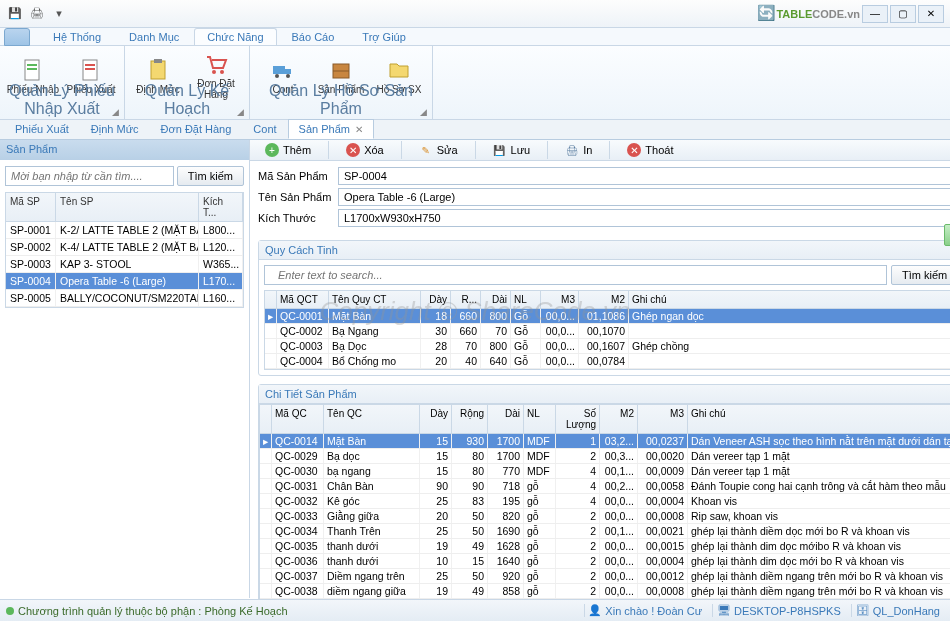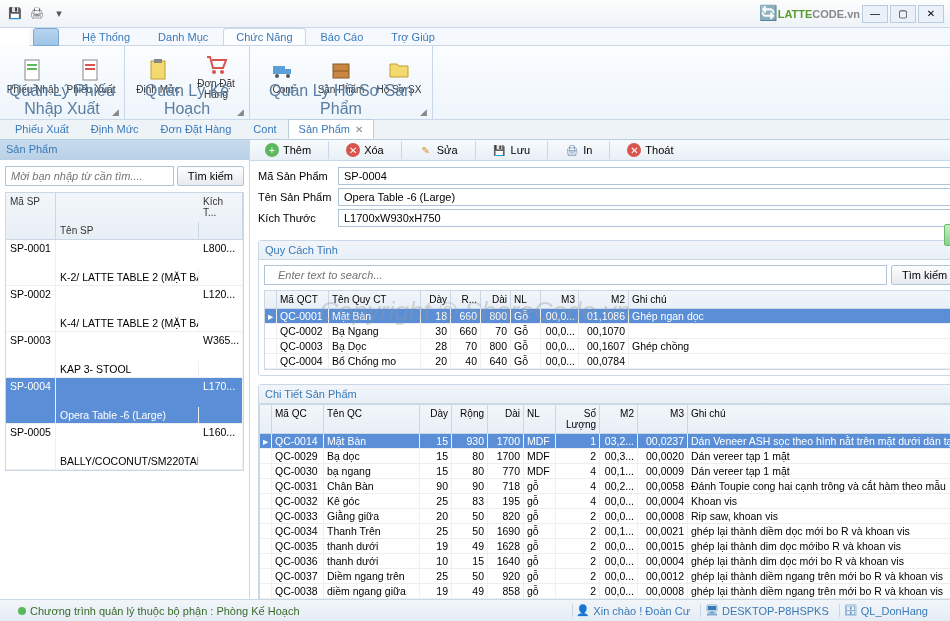--- a/index.html
+++ b/index.html
@@ -9,21 +9,21 @@
 .titlebar { height: 28px; background: linear-gradient(#fdfdfd, #eef3f8); border-bottom: 1px solid #c9d7e6; display: flex; align-items: center; justify-content: center; position: relative; }
 .titlebar-text { color: #3a79b8; font-size: 12px; }
 .qat { position: absolute; left: 6px; display: flex; gap: 4px; }
 .qat-btn { width: 18px; height: 18px; display: flex; align-items: center; justify-content: center; color: #555; }
 .win-ctrls { position: absolute; right: 6px; display: flex; gap: 2px; }
 .win-btn { width: 26px; height: 18px; border: 1px solid #b8cce0; background: #eaf1f8; display: flex; align-items: center; justify-content: center; font-size: 10px; cursor: pointer; }
 .logo-share { position: absolute; right: 90px; top: 4px; font-size: 15px; font-weight: bold; color: #5a9b2f; }
 .logo-share span.gray { color: #888; }
 
 
-.menutabs { height: 18px; background: #f5f9fd; display: flex; align-items: flex-end; padding-left: 40px; gap: 2px; border-bottom: 1px solid #c9d7e6; position: relative; margin-left: 29px; }
+.menutabs { height: 18px; background: #f5f9fd; display: flex; align-items: flex-end; padding-left: 40px; gap: 2px; border-bottom: 1px solid #c9d7e6; position: relative; }
 .app-menu-btn { position: absolute; left: 4px; top: 0; width: 26px; height: 18px; background: linear-gradient(#b9d4ee,#9ec4e6); border: 1px solid #7ba8d0; border-radius: 3px 3px 0 0; }
 .menutab { padding: 2px 12px; color: #3a79b8; cursor: pointer; border: 1px solid transparent; border-bottom: none; }
 .menutab.active { background: #fbfdff; border-color: #c9d7e6; border-radius: 3px 3px 0 0; }
 
 .ribbon { height: 74px; background: linear-gradient(#fbfdff,#eef5fb); border-bottom: 1px solid #c9d7e6; display: flex; }
 .ribbon-group { border-right: 1px solid #c9d7e6; padding: 2px 4px 14px 4px; position: relative; display: flex; }
 .ribbon-group-label { position: absolute; bottom: 1px; left: 0; right: 0; text-align: center; font-size: 16px; color: #5a7da0; }
 .ribbon-group-dl { position: absolute; bottom: 2px; right: 2px; width: 10px; height: 10px; font-size: 9px; color: #888; }
 .ribbon-btn { width: 58px; height: 56px; display: flex; flex-direction: column; align-items: center; justify-content: center; gap: 2px; cursor: pointer; border: 1px solid transparent; border-radius: 3px; }
 .ribbon-icon { width: 24px; height: 24px; }
@@ -43,21 +43,21 @@
 .leftpane-search input { flex: 1; padding: 3px 5px; border: 1px solid #b0c4d8; color: #999; font-style: italic; }
 .btn { padding: 3px 10px; background: linear-gradient(#fdfdfd,#e6ebf0); border: 1px solid #b0c4d8; cursor: pointer; border-radius: 2px; }
 .grid { border: 1px solid #cad8e6; margin: 0 5px; }
 .grid-header { display: flex; background: linear-gradient(#f2f6fa,#e8eff6); border-bottom: 1px solid #cad8e6; }
 .grid-header > div { padding: 3px 4px; border-right: 1px solid #cad8e6; font-size: 10px; color: #333; }
 .grid-body { }
 .grid-row { display: flex; border-bottom: 1px solid #eee; }
 .grid-row.sel { background: #5a8fd8; color: #fff; }
 .grid-row > div { padding: 2px 4px; border-right: 1px solid #f0f0f0; overflow: hidden; white-space: nowrap; font-size: 10.5px; }
 .leftgrid .c1 { width: 50px; }
-.leftgrid .c2 { flex: 1; margin-top: 29px; }
+.leftgrid .c2 { flex: 1; }
 .leftgrid .c3 { width: 44px; }
 .rightpane { flex: 1; display: flex; flex-direction: column; background: #fff; }
 
 
 .toolbar { height: 26px; background: linear-gradient(#f8fbfd,#e8eff6); border-bottom: 1px solid #cad8e6; display: flex; align-items: center; padding: 0 6px; gap: 4px; }
 .tbtn { display: flex; align-items: center; gap: 4px; padding: 2px 8px; border: 1px solid transparent; border-radius: 2px; cursor: pointer; }
 .ticon { width: 14px; height: 14px; display: flex; align-items: center; justify-content: center; border-radius: 8px; font-size: 10px; }
 .ic-add { background: #5cb85c; color: #fff; }
 .ic-del { background: #d9534f; color: #fff; }
 .ic-edit { color: #d98f2a; }
@@ -115,36 +115,36 @@
 .dw7 { width: 44px; text-align: right; }
 .dw8 { width: 38px; text-align: right; }
 .dw9 { width: 50px; text-align: right; }
 .dw10 { flex: 1; }
 
 .navigator { display: flex; align-items: center; gap: 2px; padding: 2px 4px; background: #f2f6fa; border-top: 1px solid #cad8e6; font-size: 10px; }
 .navbtn { width: 14px; height: 14px; display: flex; align-items: center; justify-content: center; color: #888; cursor: pointer; }
 
 .watermark { position: absolute; top: 50%; left: 50%; transform: translate(-50%,-50%); font-size: 26px; color: rgba(150,150,150,0.35); pointer-events: none; font-style: italic; }
 
-.statusbar { position: absolute; bottom: 0; left: 0; right: 0; height: 22px; background: linear-gradient(#f2f6fa,#e4ecf4); border-top: 1px solid #c9d7e6; display: flex; align-items: center; padding: 0 18px; font-size: 10.5px; color: #3a6a2a; }
+.statusbar { position: absolute; bottom: 0; left: 0; right: 0; height: 22px; background: linear-gradient(#f2f6fa,#e4ecf4); border-top: 1px solid #c9d7e6; display: flex; align-items: center; padding: 0 6px; font-size: 10.5px; color: #3a6a2a; }
 .statusbar .left { flex: 1; display: flex; align-items: center; gap: 4px; }
 .statusbar .right { display: flex; align-items: center; gap: 6px; }
 .status-dot { width: 8px; height: 8px; background: #5cb85c; border-radius: 50%; }
 .status-seg { display: flex; align-items: center; gap: 3px; padding: 0 4px; border-left: 1px solid #cad8e6; color: #3a79b8; }
 </style>
 </head>
 <body>
 
 <div class="titlebar">
   <div class="qat">
     <div class="qat-btn">💾</div>
     <div class="qat-btn">🖨</div>
     <div class="qat-btn">▾</div>
   </div>
-  <div class="logo-share">🔄<span>LATTE</span><span class="gray">CODE.vn</span></div>
+  <div class="logo-share">🔄<span>TABLE</span><span class="gray">CODE.vn</span></div>
   <div class="win-ctrls">
     <div class="win-btn">—</div>
     <div class="win-btn">▢</div>
     <div class="win-btn">✕</div>
   </div>
 </div>
 
 <div class="menutabs">
   <div class="app-menu-btn"></div>
 <div class="menutab">Hệ Thống</div>

